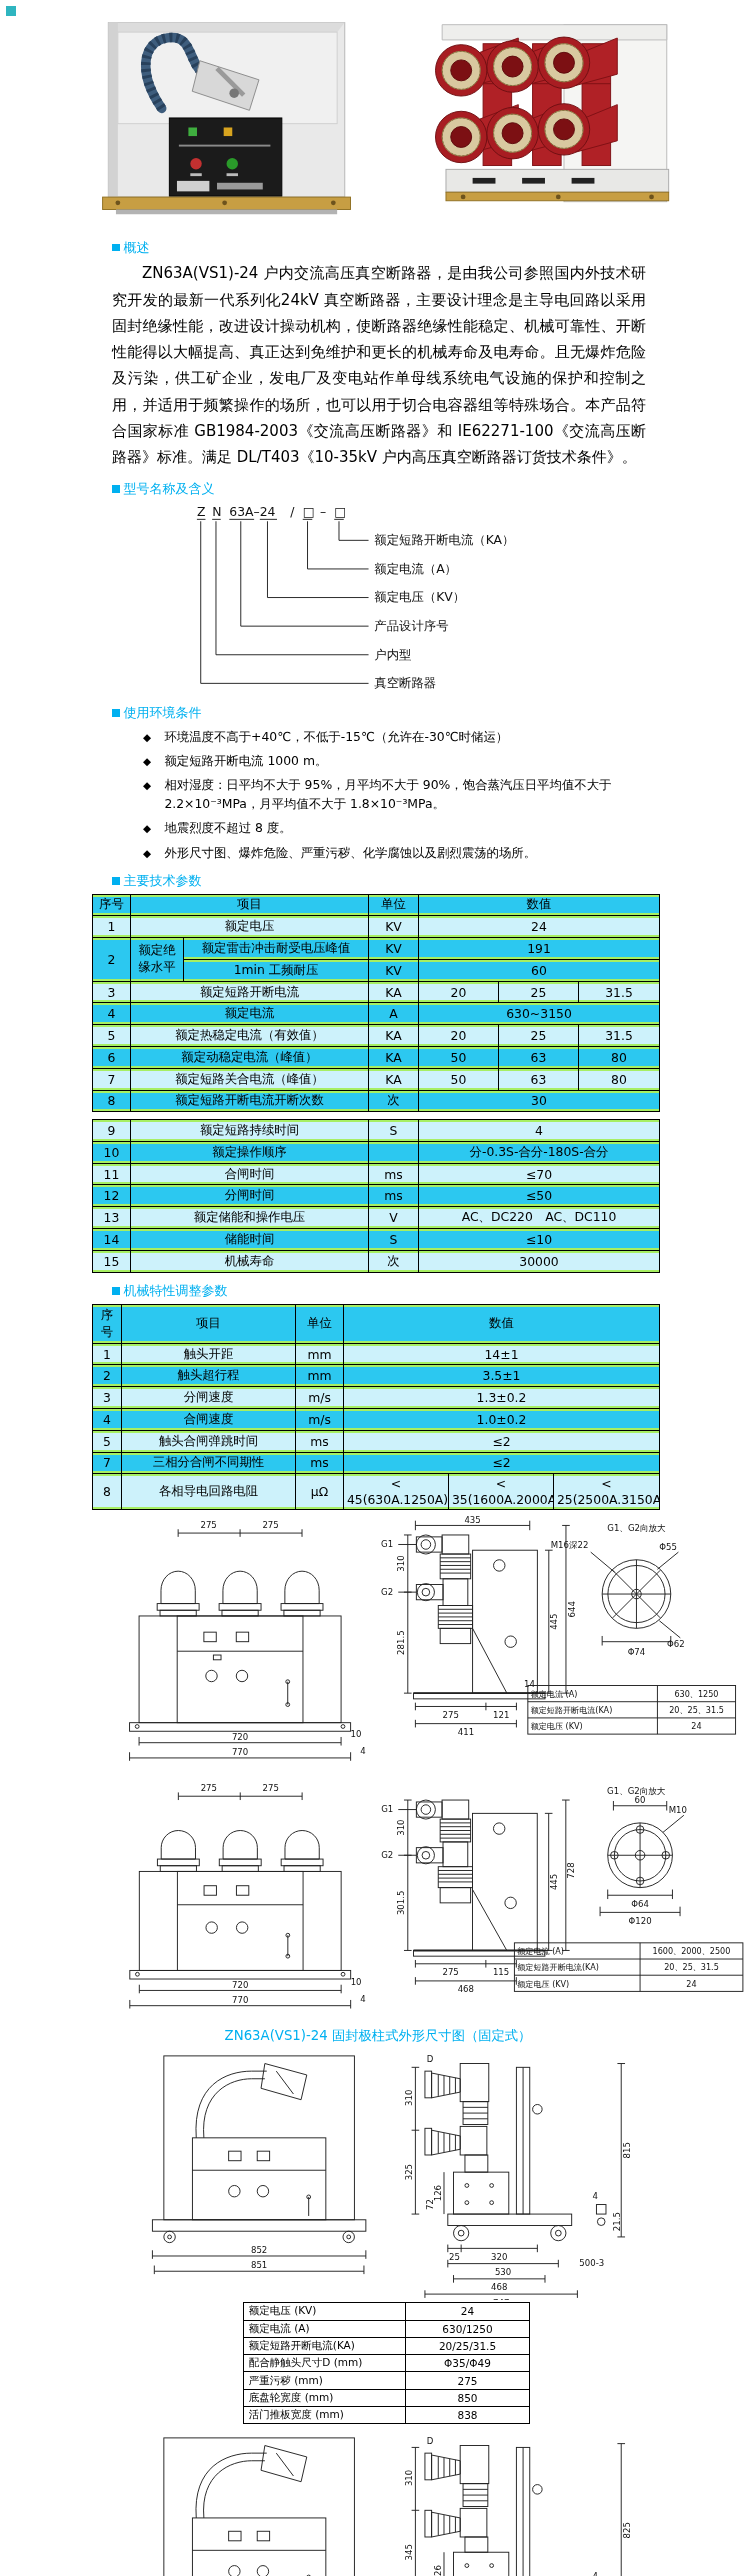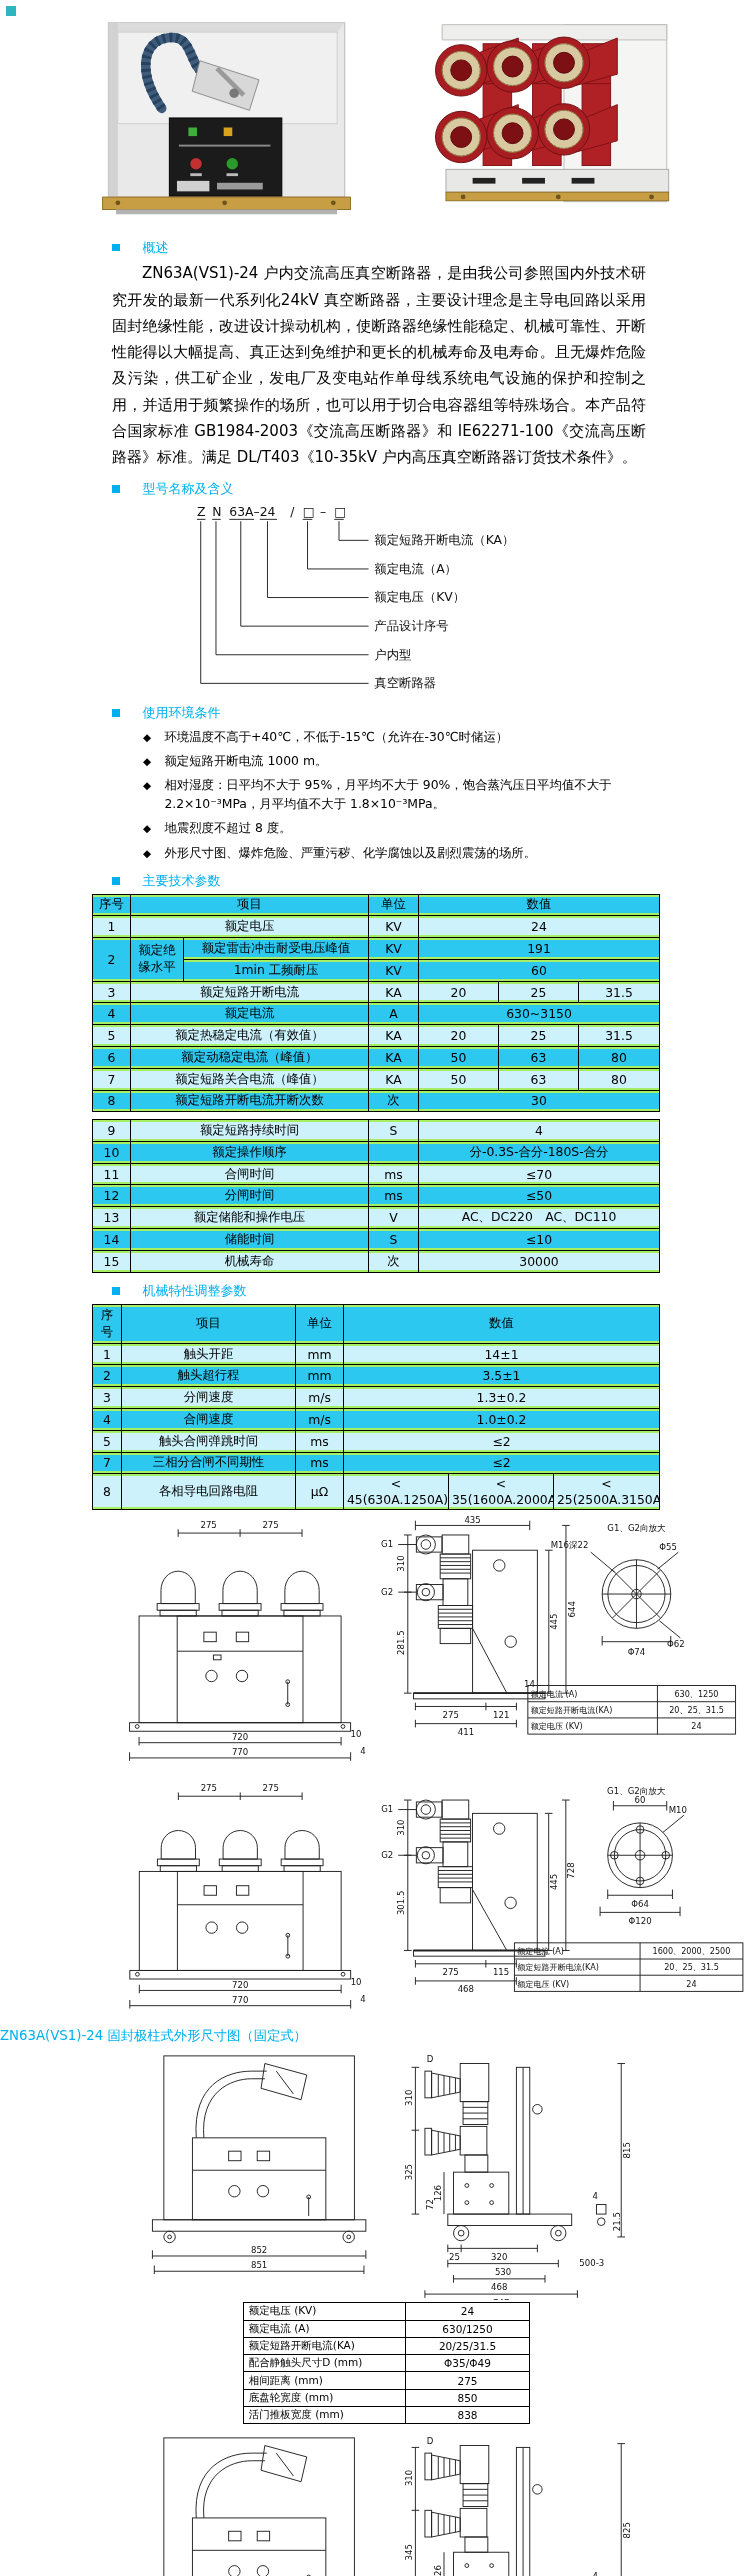--- a/index.html
+++ b/index.html
@@ -2,21 +2,21 @@
 <html><head>
 <meta charset="utf-8">
 <style>
   html,body{margin:0;padding:0;background:#fff;}
   body{width:756px;font-family:"DejaVu Sans","Liberation Sans",sans-serif;color:#000;}
   .page{position:relative;width:756px;overflow:hidden;}
   .corner-mark{position:absolute;left:5.7px;top:5.7px;width:10.5px;height:10.5px;background:#2fb5c0;}
   
   .photos{display:flex;justify-content:center;align-items:flex-start;gap:25px;padding:11.4px 0 5.7px;}
   
-  .sec{margin:9.5px 0 3.8px 112px;color:#00b0f0;font-size:13px;display:flex;align-items:center;gap:23px;}
+  .sec{margin:9.5px 0 3.8px 112px;color:#00b0f0;font-size:13px;display:flex;align-items:center;gap:4px;}
   .sec .sq{width:7.6px;height:7.6px;background:#00b0f0;flex:none;}
   .para{margin:1.9px 110px 0 112px;font-size:15px;line-height:1.75;text-align:justify;text-indent:2em;}
   
   .blist{margin:3.8px 0 0 143px;padding:0;list-style:none;font-size:12.4px;line-height:1.5;}
   .blist li{display:flex;gap:13.3px;margin:5.7px 0;max-width:534px;}
   .blist .blt{flex:none;font-size:10.5px;padding-top:1.9px;}
   
   table.ct{border-collapse:collapse;margin:3.8px 0 0 92px;table-layout:fixed;border:1.9px solid #000;}
   table.ct td,table.ct th{border:1px solid #000;box-shadow:inset 0 1.9px 0 #a7ef62,inset 0 -1.9px 0 #a7ef62;
     font-size:12.4px;font-weight:normal;padding:1.9px 2.9px;text-align:center;height:16px;overflow:hidden;}
@@ -24,21 +24,21 @@
   td.lft,th.lft{text-align:left;padding-left:7.6px;}
   .wrapcell{word-break:break-all;margin-top:28px;}
   .lt2{line-height:1.25;}
   
   .dwg{display:block;margin-left:80px;}
   .dwg .s{stroke:#222;fill:none;stroke-width:1;}
   .dwg .s2{stroke:#222;fill:none;stroke-width:2;}
   .dwg text{font-size:9px;fill:#111;stroke:none;font-family:inherit;}
   .dwg text.tm{text-anchor:middle;}
   .dwg text.t8{font-size:8.5px;}
-  .cap{color:#00b0f0;font-size:13.3px;margin:7.6px 0 5.7px 0;}
+  .cap{color:#00b0f0;text-align:center;font-size:13.3px;margin:7.6px 0 5.7px 0;}
   
   table.spec{border-collapse:collapse;margin:1.9px 0 0 243px;table-layout:fixed;}
   table.spec td{border:1px solid #000;font-size:10.5px;padding:1px 4.8px;text-align:center;height:14.3px;overflow:hidden;}
   table.spec td.lbl{text-align:left;}
 </style>
 </head>
 <body>
 
 <div class="page">
   <div class="corner-mark"></div>
@@ -705,21 +705,21 @@
         </tr>
     <tr>
           <td class="lbl">额定短路开断电流(KA)</td>
           <td>20/25/31.5</td>
         </tr>
     <tr>
           <td class="lbl">配合静触头尺寸D (mm)</td>
           <td>Φ35/Φ49</td>
         </tr>
     <tr>
-          <td class="lbl">相间距离 (mm)</td>
+          <td class="lbl">严重污秽 (mm)</td>
           <td>275</td>
         </tr>
     <tr>
           <td class="lbl">底盘轮宽度 (mm)</td>
           <td>850</td>
         </tr>
     <tr>
           <td class="lbl">活门推板宽度 (mm)</td>
           <td>838</td>
         </tr>

